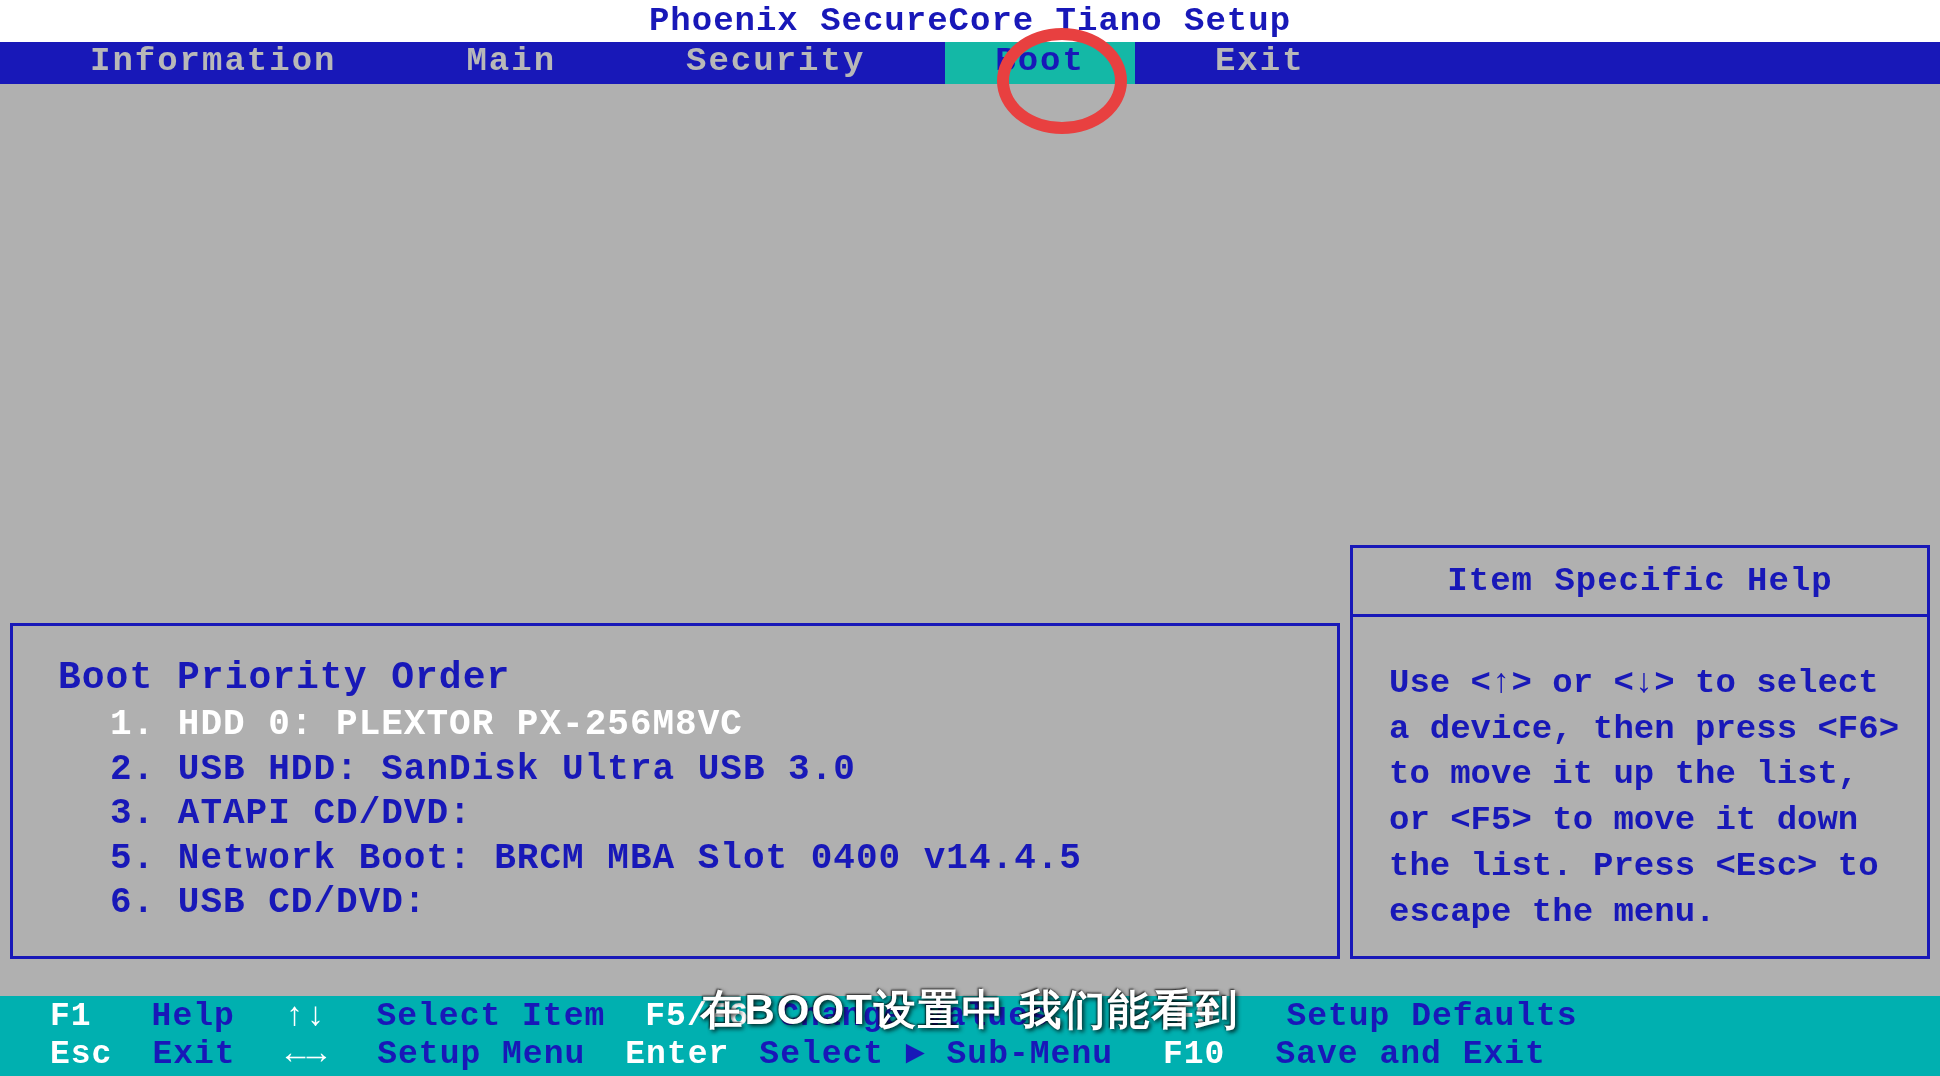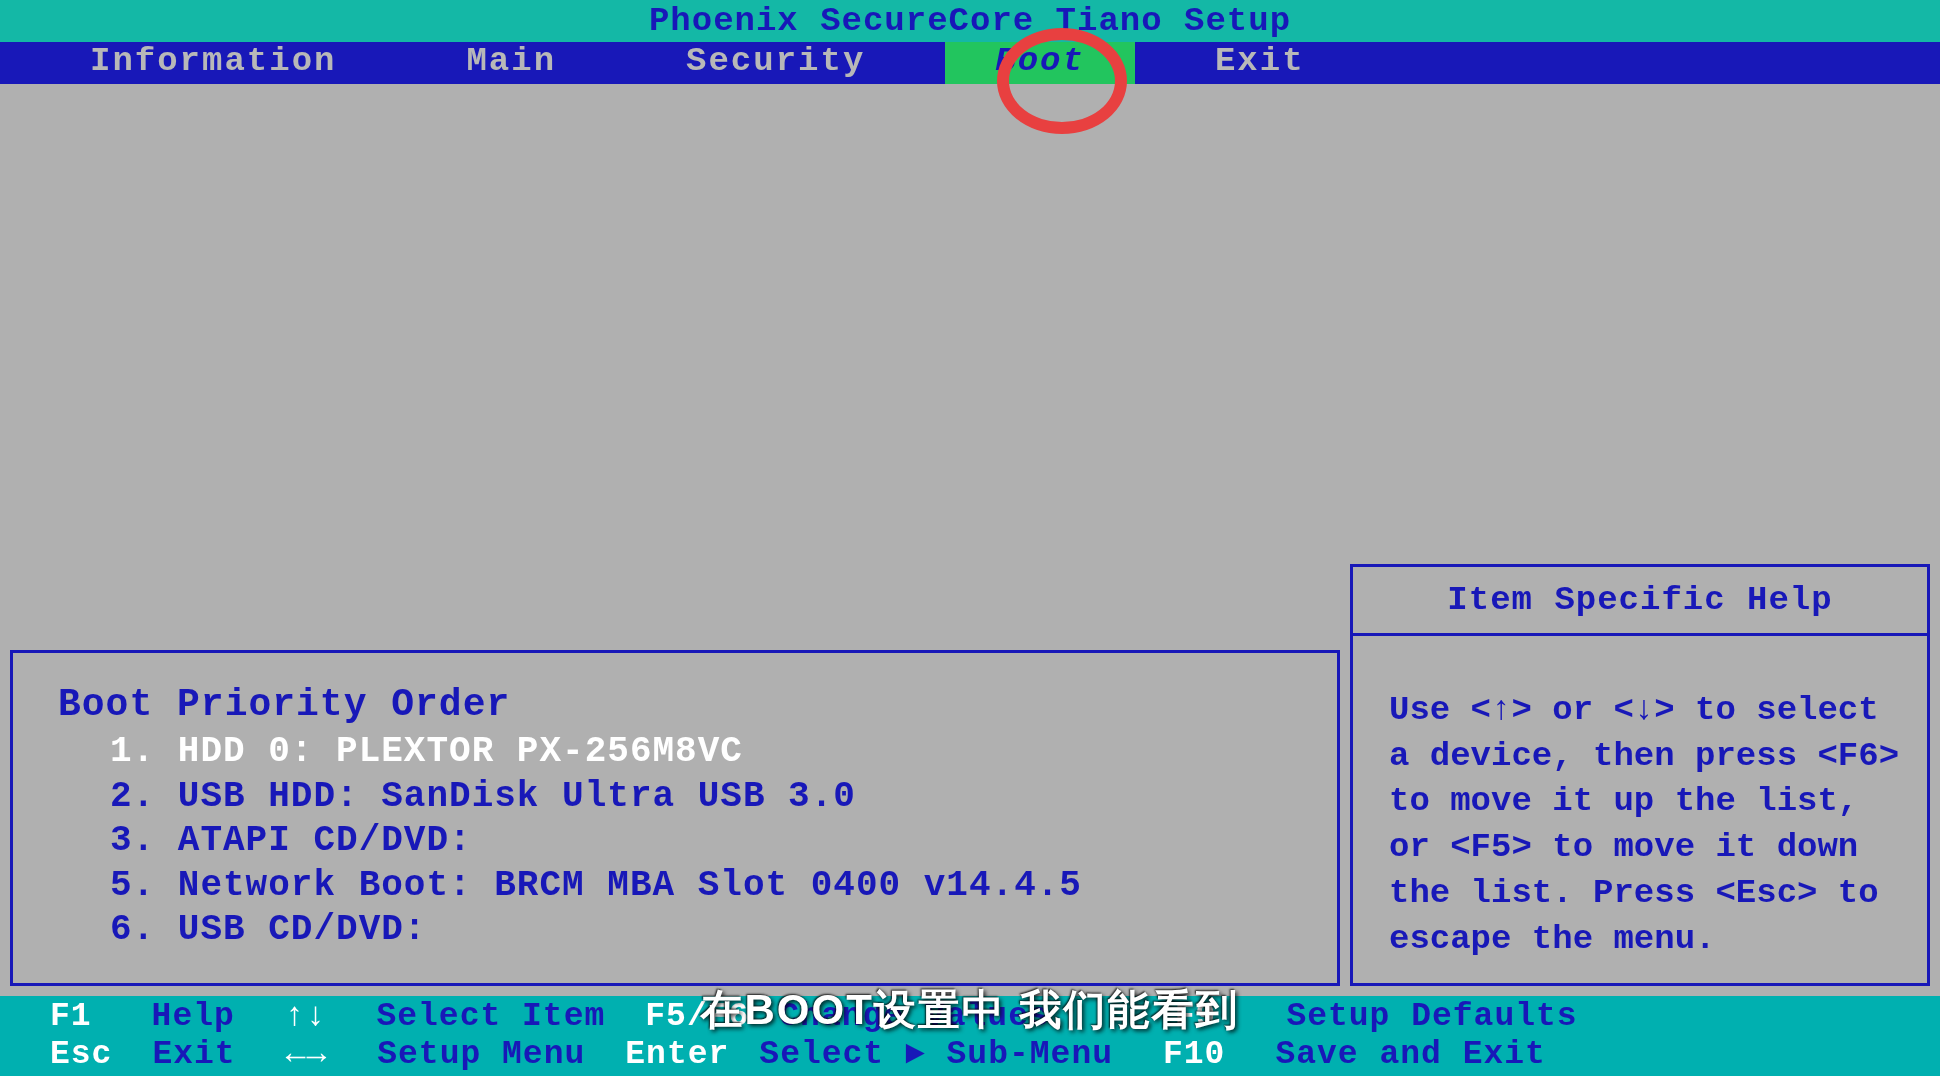--- a/index.html
+++ b/index.html
@@ -17,43 +17,42 @@
       position: relative;
     }
     .bios-container {
       width: 100%;
       height: 100%;
       background: #b0b0b0;
       display: flex;
       flex-direction: column;
     }
     .title-bar {
-      background: #14b8a6;
+      background: #ffffff;
       color: #1818b8;
       text-align: center;
       font-size: 34px;
       padding: 2px 0;
       letter-spacing: 1px;
     }
     .menu-bar {
       background: #1818b8;
       display: flex;
       height: 42px;
       position: relative;
     }
     .menu-item {
       color: #b8b8b8;
       font-size: 34px;
       padding: 0 50px;
       letter-spacing: 2px;
     }
     .menu-item.active {
-      background: #22c55e;
-      color: #1818b8;
-      font-style: italic;
+      background: #14b8a6;
+      color: #1818b8;
     }
     .menu-spacer-1 { width: 40px; }
     .menu-spacer-2 { width: 30px; }
     .annotation-circle {
       position: absolute;
       top: 28px;
       left: 997px;
       width: 130px;
       height: 106px;
       border: 12px solid #e84040;
@@ -73,21 +72,20 @@
       border: 3px solid #1818b8;
       background: #b0b0b0;
       padding: 30px 45px;
     }
     .help-panel {
       width: 580px;
       border: 3px solid #1818b8;
       background: #b0b0b0;
       display: flex;
       flex-direction: column;
-      gap: 8px;
     }
     .help-title {
       color: #1818b8;
       font-size: 34px;
       text-align: center;
       padding: 14px 0;
       border-bottom: 3px solid #1818b8;
       letter-spacing: 1px;
     }
     .help-text {
@@ -117,20 +115,21 @@
     .boot-item.selected {
       color: #ffffff;
     }
     .footer-bar {
       background: #00b0b0;
       height: 80px;
       display: flex;
       flex-direction: column;
       justify-content: center;
       padding: 2px 0;
+      margin-top: 27px;
     }
     .footer-row {
       display: flex;
       font-size: 33px;
       letter-spacing: 1px;
       line-height: 1.15;
     }
     .footer-key {
       color: #ffffff;
     }

